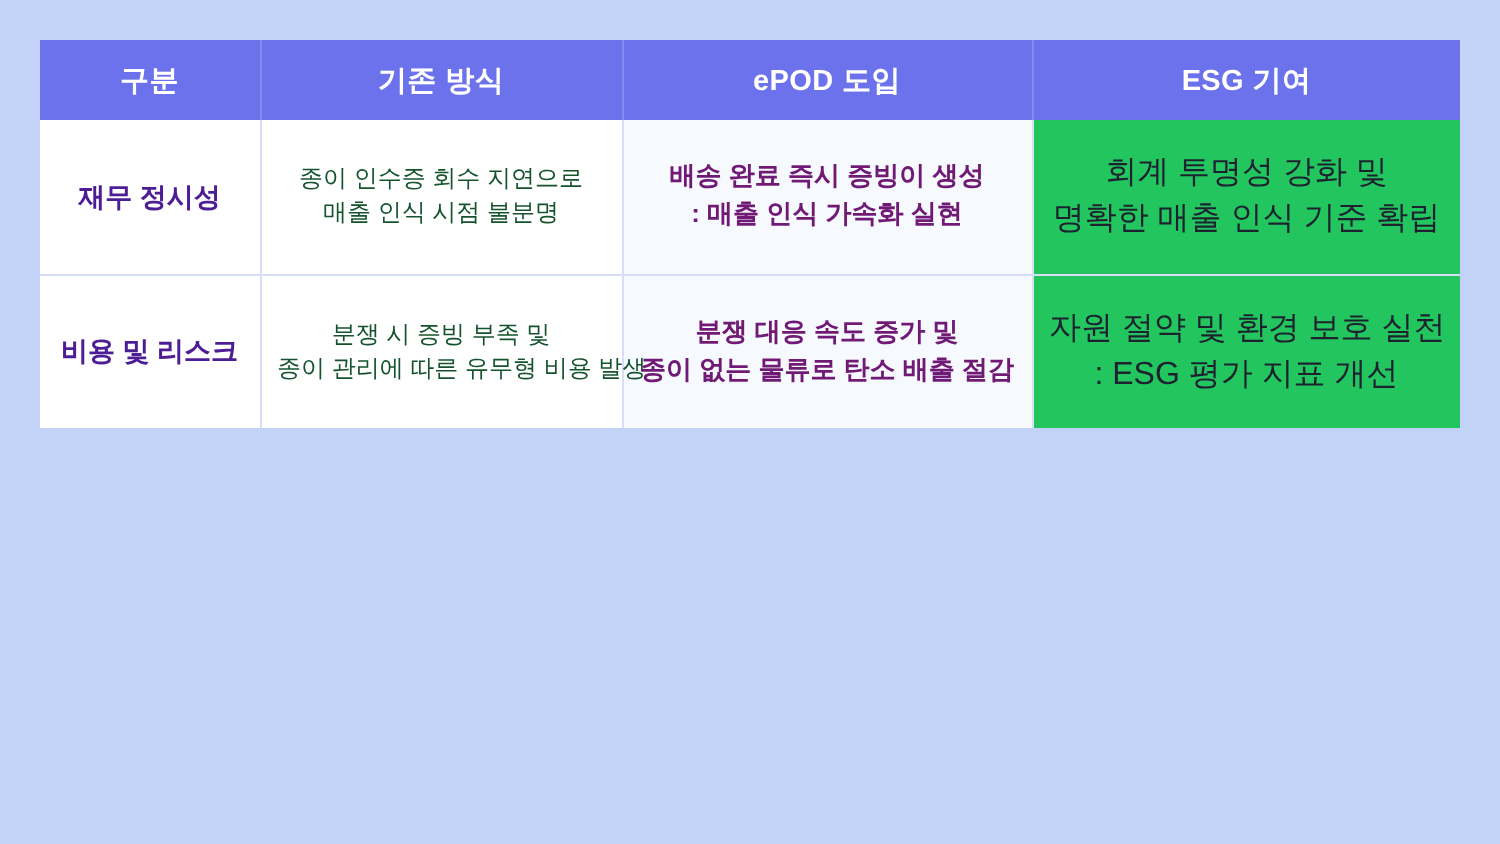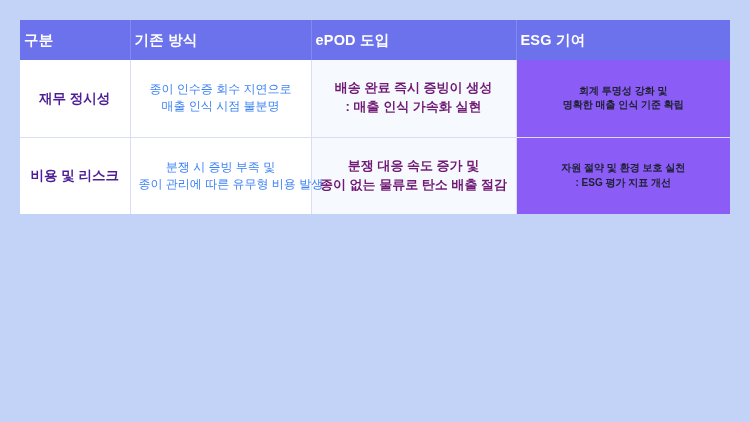--- a/index.html
+++ b/index.html
@@ -35,21 +35,21 @@
   col.c3 { width: 205px; }
   col.c4 { width: 214px; }
 
   thead th {
     background: #6b72ec;
     color: #ffffff;
     font-size: 14.5px;
     font-weight: bold;
     height: 40px;
     padding: 0 4px;
-    text-align: left;
+    text-align: center;
     vertical-align: middle;
     letter-spacing: 0.2px;
     border-right: 1px solid #8289f0;
   }
   thead th:last-child { border-right: none; }
 
   tbody td {
     height: 68.6px;
     text-align: center;
     vertical-align: middle;
@@ -63,35 +63,35 @@
 
   
   td.col-category {
     background: #ffffff;
     color: #4c1d95;
     font-size: 13.5px;
     font-weight: bold;
   }
   td.col-legacy {
     background: #ffffff;
-    color: #3b82f6;
+    color: #14532d;
     font-size: 12px;
     font-weight: normal;
   }
   td.col-epod {
     background: #f6f9fd;
     color: #701a75;
     font-size: 13px;
     font-weight: bold;
   }
   td.col-esg {
-    background: #8b5cf6;
+    background: #22c55e;
     color: #1d2130;
-    font-size: 10px;
-    font-weight: bold;
+    font-size: 16px;
+    font-weight: normal;
   }
 
   .cell-line { display: block; white-space: nowrap; }
 </style>
 </head>
 <body>
 
 <div id="comparison-table-wrap">
   <table class="comparison-table">
     <colgroup>

